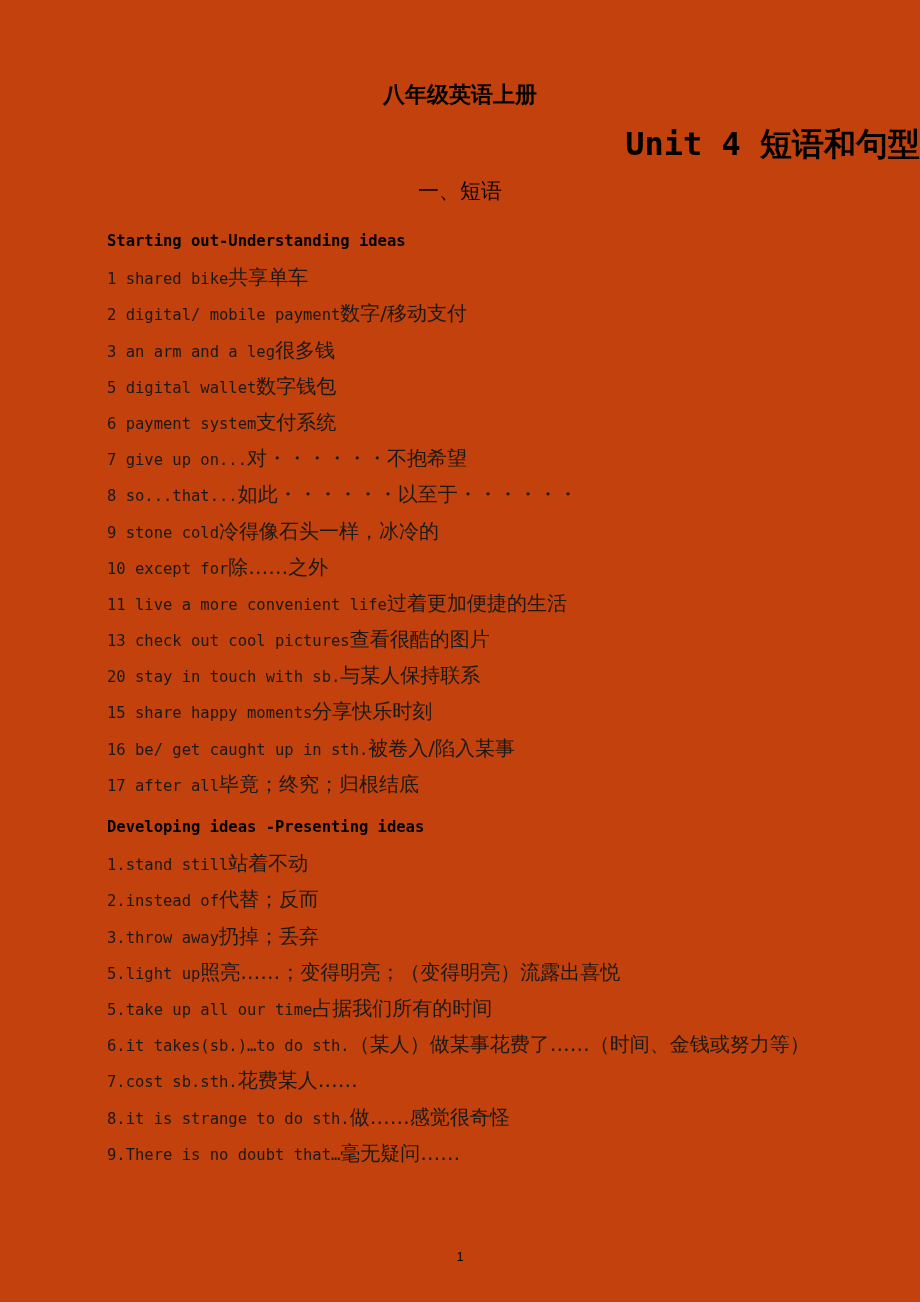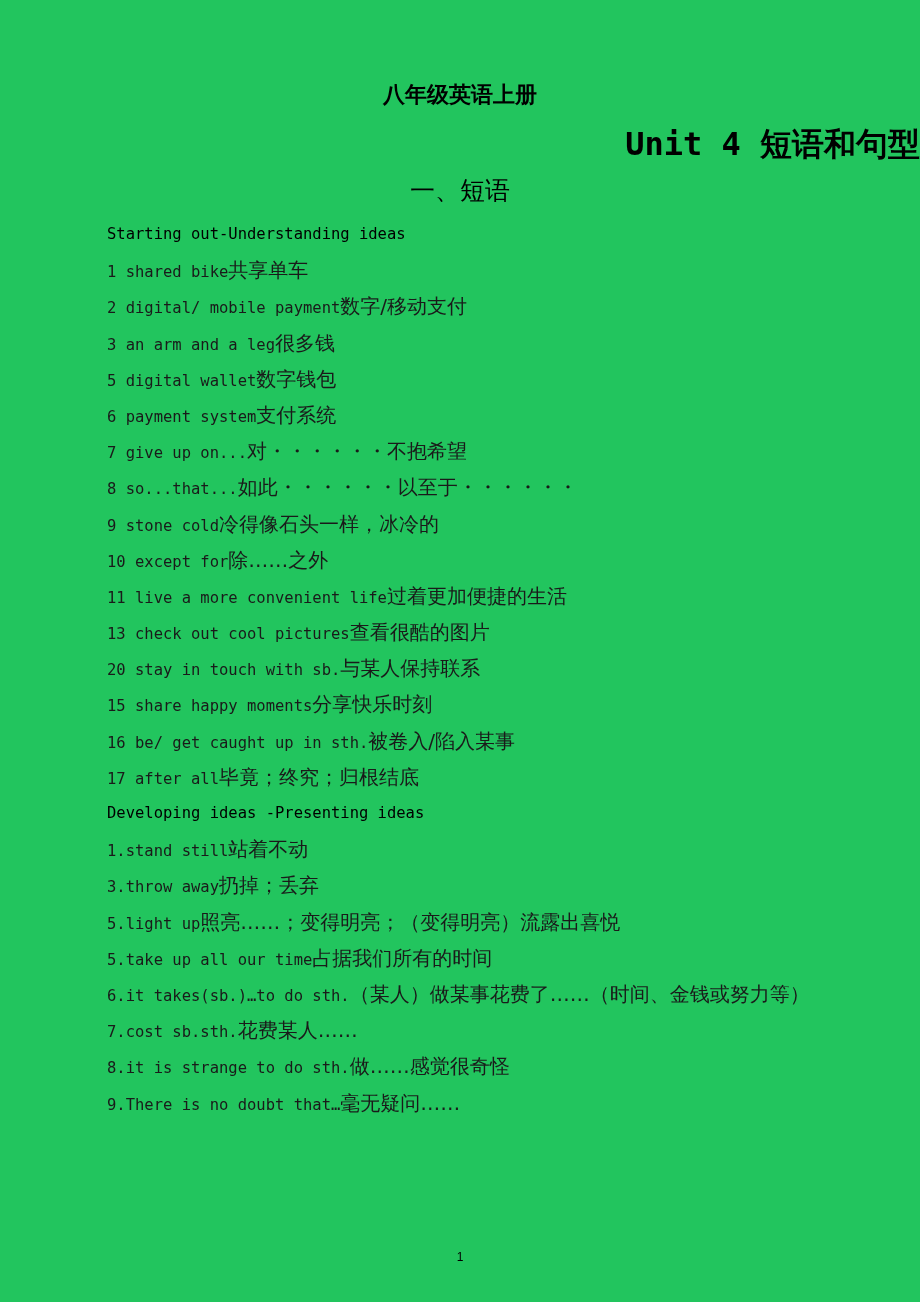--- a/index.html
+++ b/index.html
@@ -1,36 +1,36 @@
 <!DOCTYPE html>
 <html><head>
 <meta charset="utf-8">
 <style>
   html, body { margin: 0; padding: 0; background: #ffffff; }
   body { width: 920px; height: 1302px; position: relative; overflow: hidden; color: #000; }
-  .page { position: absolute; left: 0; top: 0; width: 920px; height: 1302px; background: #22c55e; }
+  .page { position: absolute; left: 0; top: 0; width: 920px; height: 1302px; background: #c2410c; }
   .title-cn {
     position: absolute; top: 80px; left: 0; width: 920px; text-align: center;
     font-family: "DejaVu Sans", sans-serif; font-weight: bold; font-size: 22px; line-height: 30px;
   }
   .title-unit {
     position: absolute; top: 122px; left: 0; width: 920px; text-align: right;
     font-family: "DejaVu Sans Mono", monospace; font-weight: bold; font-size: 32px; line-height: 44px;
   }
   .title-section {
     position: absolute; top: 176px; left: 0; width: 920px; text-align: center;
-    font-family: "DejaVu Sans", sans-serif; font-size: 25px; line-height: 30px;
+    font-family: "DejaVu Sans", sans-serif; font-size: 21px; line-height: 30px;
   }
   .lines { position: absolute; left: 107px; top: 220px; width: 740px; }
   .line {
     height: 36.2px; line-height: 28px;
     font-family: "DejaVu Sans Mono", "Liberation Mono", monospace; font-size: 15.5px;
     white-space: nowrap; color: #1a1a1a;
   }
-  .line.heading { font-weight: normal; color: #000; }
+  .line.heading { font-weight: bold; color: #000; margin-top: 7px; }
   .line .cn { font-family: "DejaVu Sans", sans-serif; font-size: 20px; }
   .page-number {
     position: absolute; top: 1250px; left: 0; width: 920px; text-align: center;
     font-family: "Liberation Sans", sans-serif; font-size: 12px; color: #000;
   }
 </style>
 </head>
 <body>
 
 <div class="page">
@@ -53,20 +53,21 @@
     <div class="line"><span>11 live a more convenient life</span><span class="cn">过着更加便捷的生活</span></div>
     <div class="line"><span>13 check out cool pictures</span><span class="cn">查看很酷的图片</span></div>
     <div class="line"><span>20 stay in touch with sb.</span><span class="cn">与某人保持联系</span></div>
     <div class="line"><span>15 share happy moments</span><span class="cn">分享快乐时刻</span></div>
     <div class="line"><span>16 be/ get caught up in sth.</span><span class="cn">被卷入/陷入某事</span></div>
     <div class="line"><span>17 after all</span><span class="cn">毕竟；终究；归根结底</span></div>
 
     <div class="line heading">Developing ideas -Presenting ideas</div>
 
     <div class="line"><span>1.stand still</span><span class="cn">站着不动</span></div>
+    <div class="line"><span>2.instead of</span><span class="cn">代替；反而</span></div>
     <div class="line"><span>3.throw away</span><span class="cn">扔掉；丢弃</span></div>
     <div class="line"><span>5.light up</span><span class="cn">照亮……；变得明亮；（变得明亮）流露出喜悦</span></div>
     <div class="line"><span>5.take up all our time</span><span class="cn">占据我们所有的时间</span></div>
     <div class="line"><span>6.it takes(sb.)…to do sth.</span><span class="cn">（某人）做某事花费了……（时间、金钱或努力等）</span></div>
     <div class="line"><span>7.cost sb.sth.</span><span class="cn">花费某人……</span></div>
     <div class="line"><span>8.it is strange to do sth.</span><span class="cn">做……感觉很奇怪</span></div>
     <div class="line"><span>9.There is no doubt that…</span><span class="cn">毫无疑问……</span></div>
   </div>
 
   <div class="page-number">1</div>

